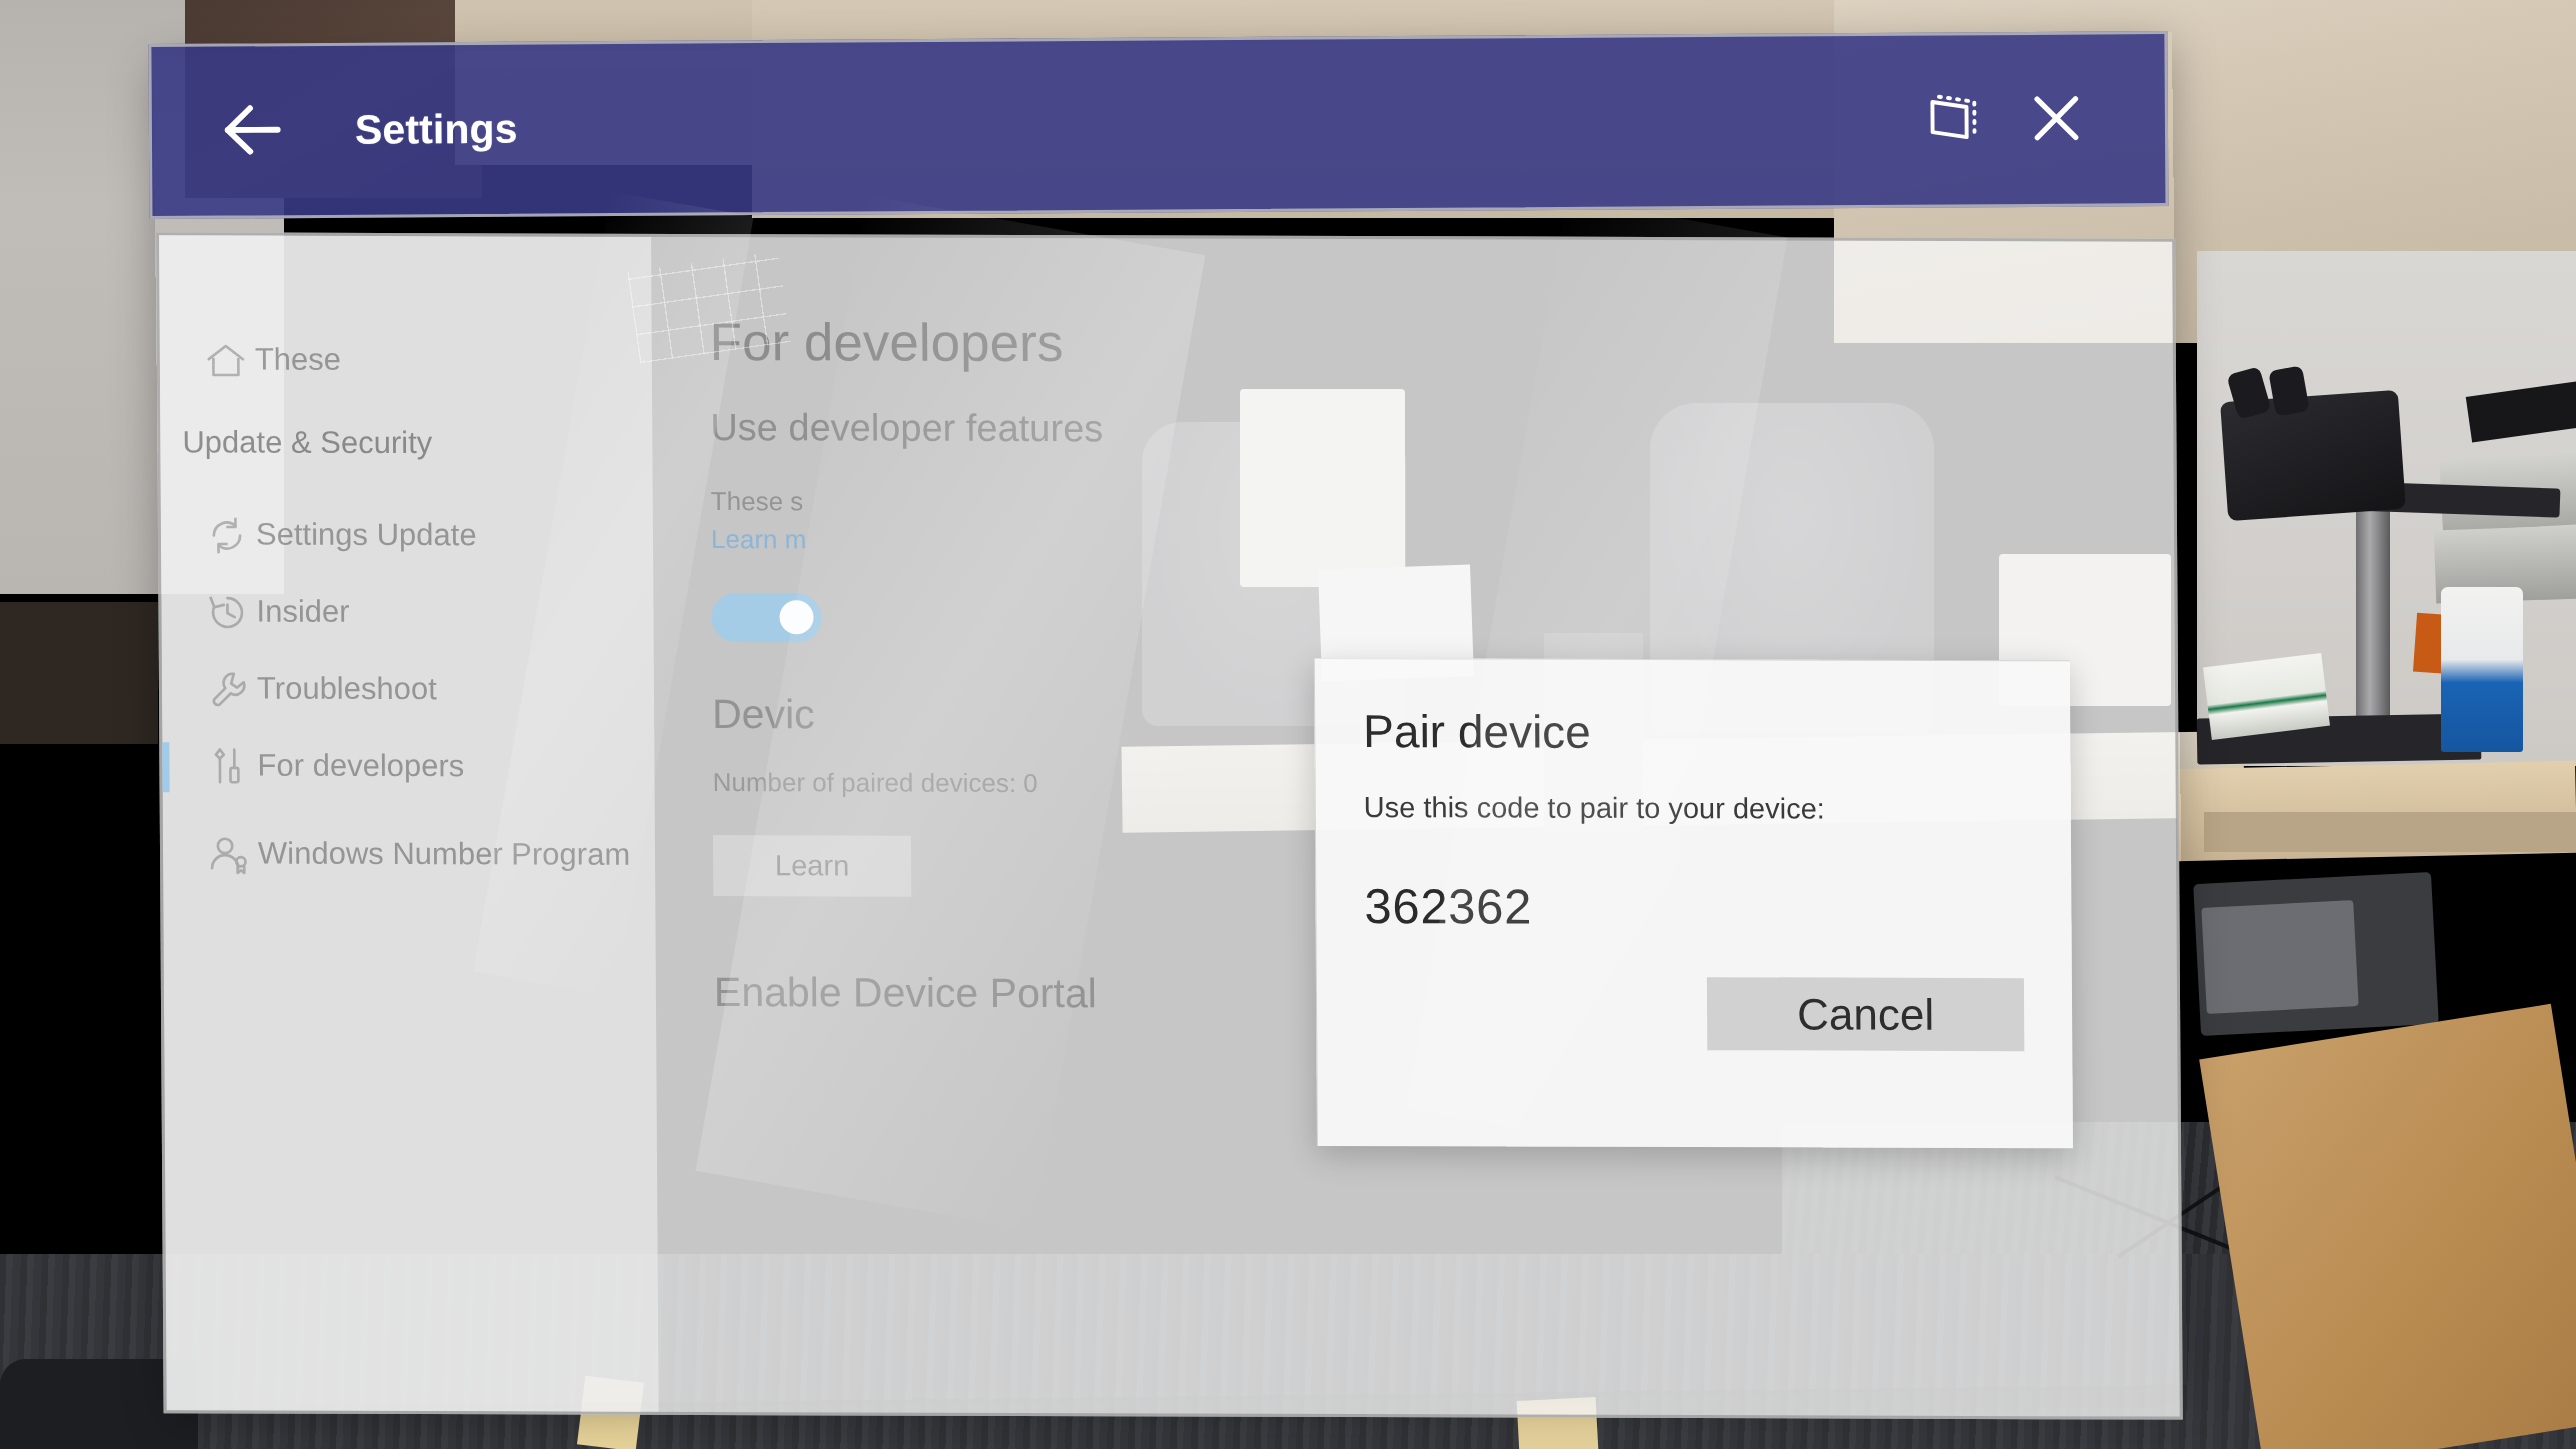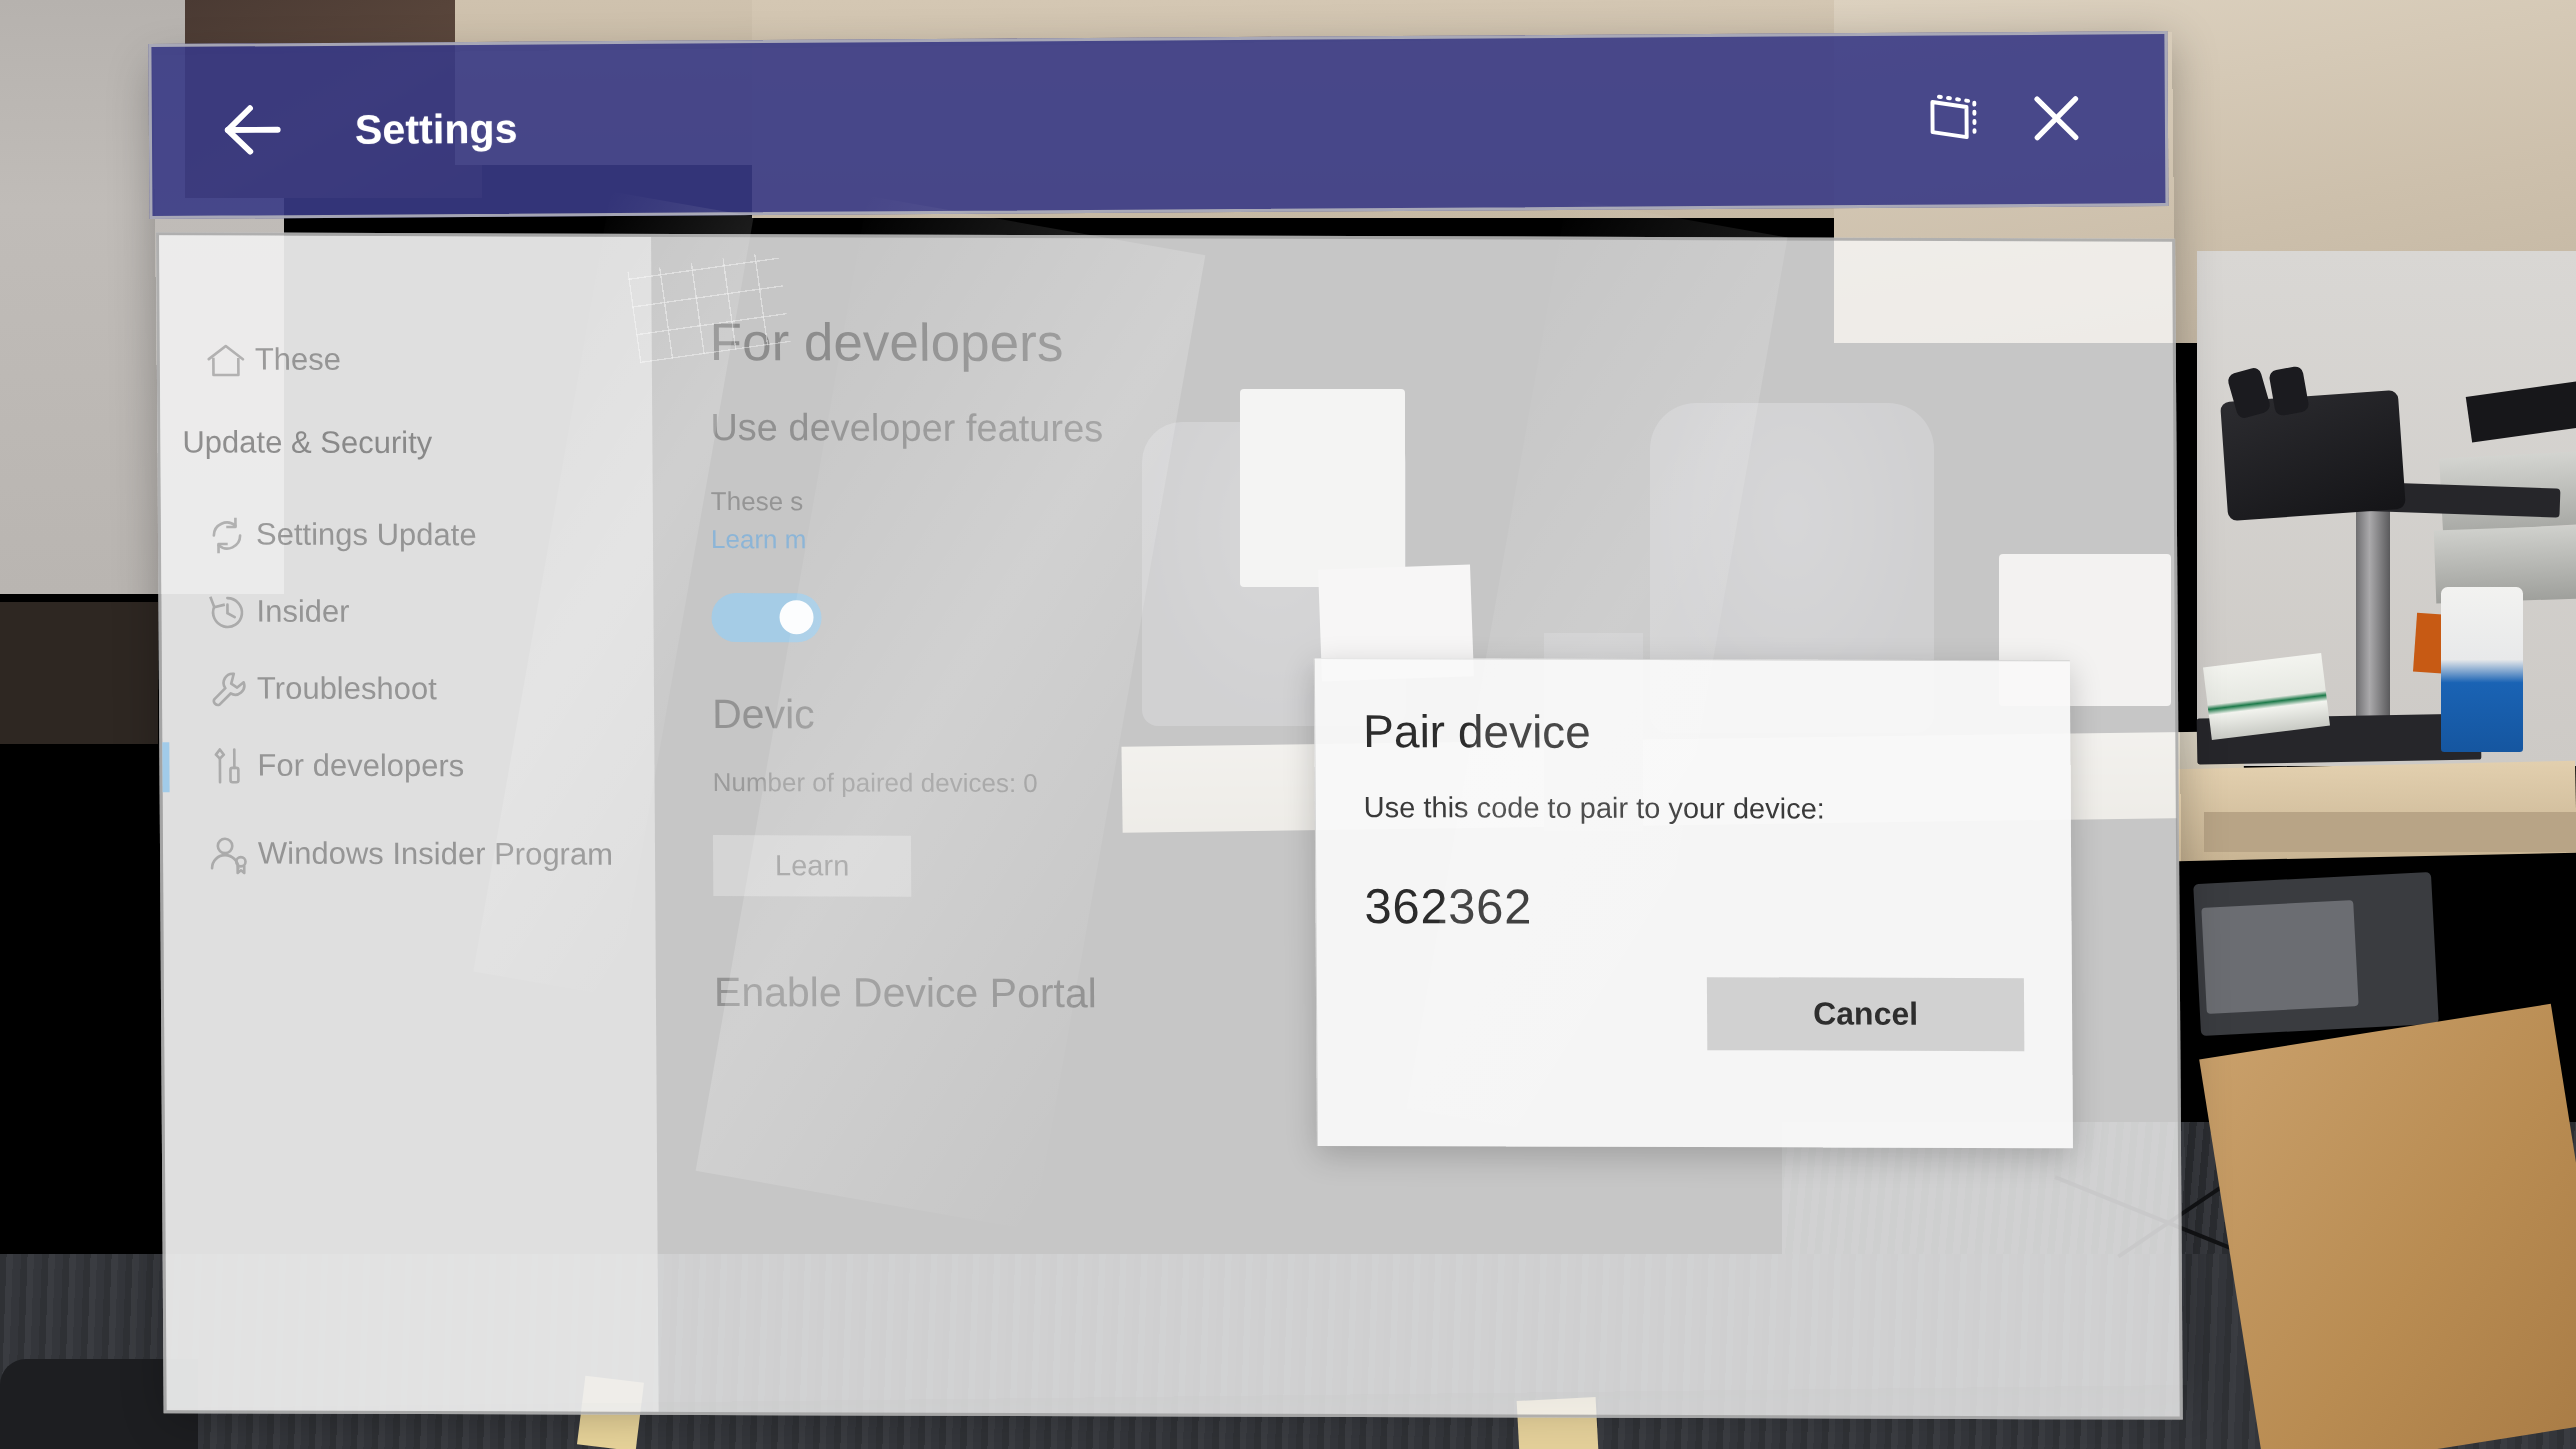--- a/index.html
+++ b/index.html
@@ -177,21 +177,21 @@
     border-left:1.3px solid rgba(175,175,175,.5);
     z-index:20;
   }
   #dialog .dlg-title{font-size:46px;color:#2c2c2c;margin:0 0 33px 0;font-weight:400;}
   #dialog .dlg-sub  {font-size:29px;color:#3a3a3a;margin:0 0 54px 0;}
   #dialog .dlg-code {font-size:49px;color:#2b2b2b;margin:0 0 42px 0;letter-spacing:0.7px;}
   #dialog .dlg-actions{display:flex;justify-content:flex-end;}
   #dialog .dlg-cancel{
     width:317px;height:73px;background:rgba(205,205,205,0.92);
     display:flex;align-items:center;justify-content:center;
-    font-size:32px;color:#2e2e2e;cursor:pointer;font-weight:bold;
+    font-size:44px;color:#2e2e2e;cursor:pointer;
   }
 
   
   #slate-shadow{
     position:absolute;left:153px;top:55px;width:2019px;height:1353px;
     box-shadow:0 10.6px 46px rgba(0,0,0,.28);pointer-events:none;
     transform:rotate(-0.65deg);transform-origin:0 0;
   }
 
   
@@ -360,21 +360,21 @@
 
       <div class="nav-row two-line">
         <span class="nav-ico">
           <svg width="42" height="42" viewBox="0 0 64 64" aria-hidden="true">
             <circle cx="26" cy="19" r="11" fill="none" stroke="#6d6d6d" stroke-width="4"></circle>
             <path d="M6 53a20 20 0 0 1 40 0" fill="none" stroke="#6d6d6d" stroke-width="4" stroke-linecap="round"></path>
             <circle cx="50" cy="43" r="7" fill="none" stroke="#6d6d6d" stroke-width="4"></circle>
             <path d="M45 49 L45 60 L50 56 L55 60 L55 49" fill="none" stroke="#6d6d6d" stroke-width="4" stroke-linejoin="round"></path>
           </svg>
         </span>
-        <span class="nav-lbl">Windows Insider Program</span>
+        <span class="nav-lbl">Windows Number Program</span>
       </div>
     </nav>
 
     <main id="content">
 
       <h1 class="c-h1">For developers</h1>
 
       <h2 class="c-h2">Use developer features</h2>
 
       <p class="c-p">These s</p>

